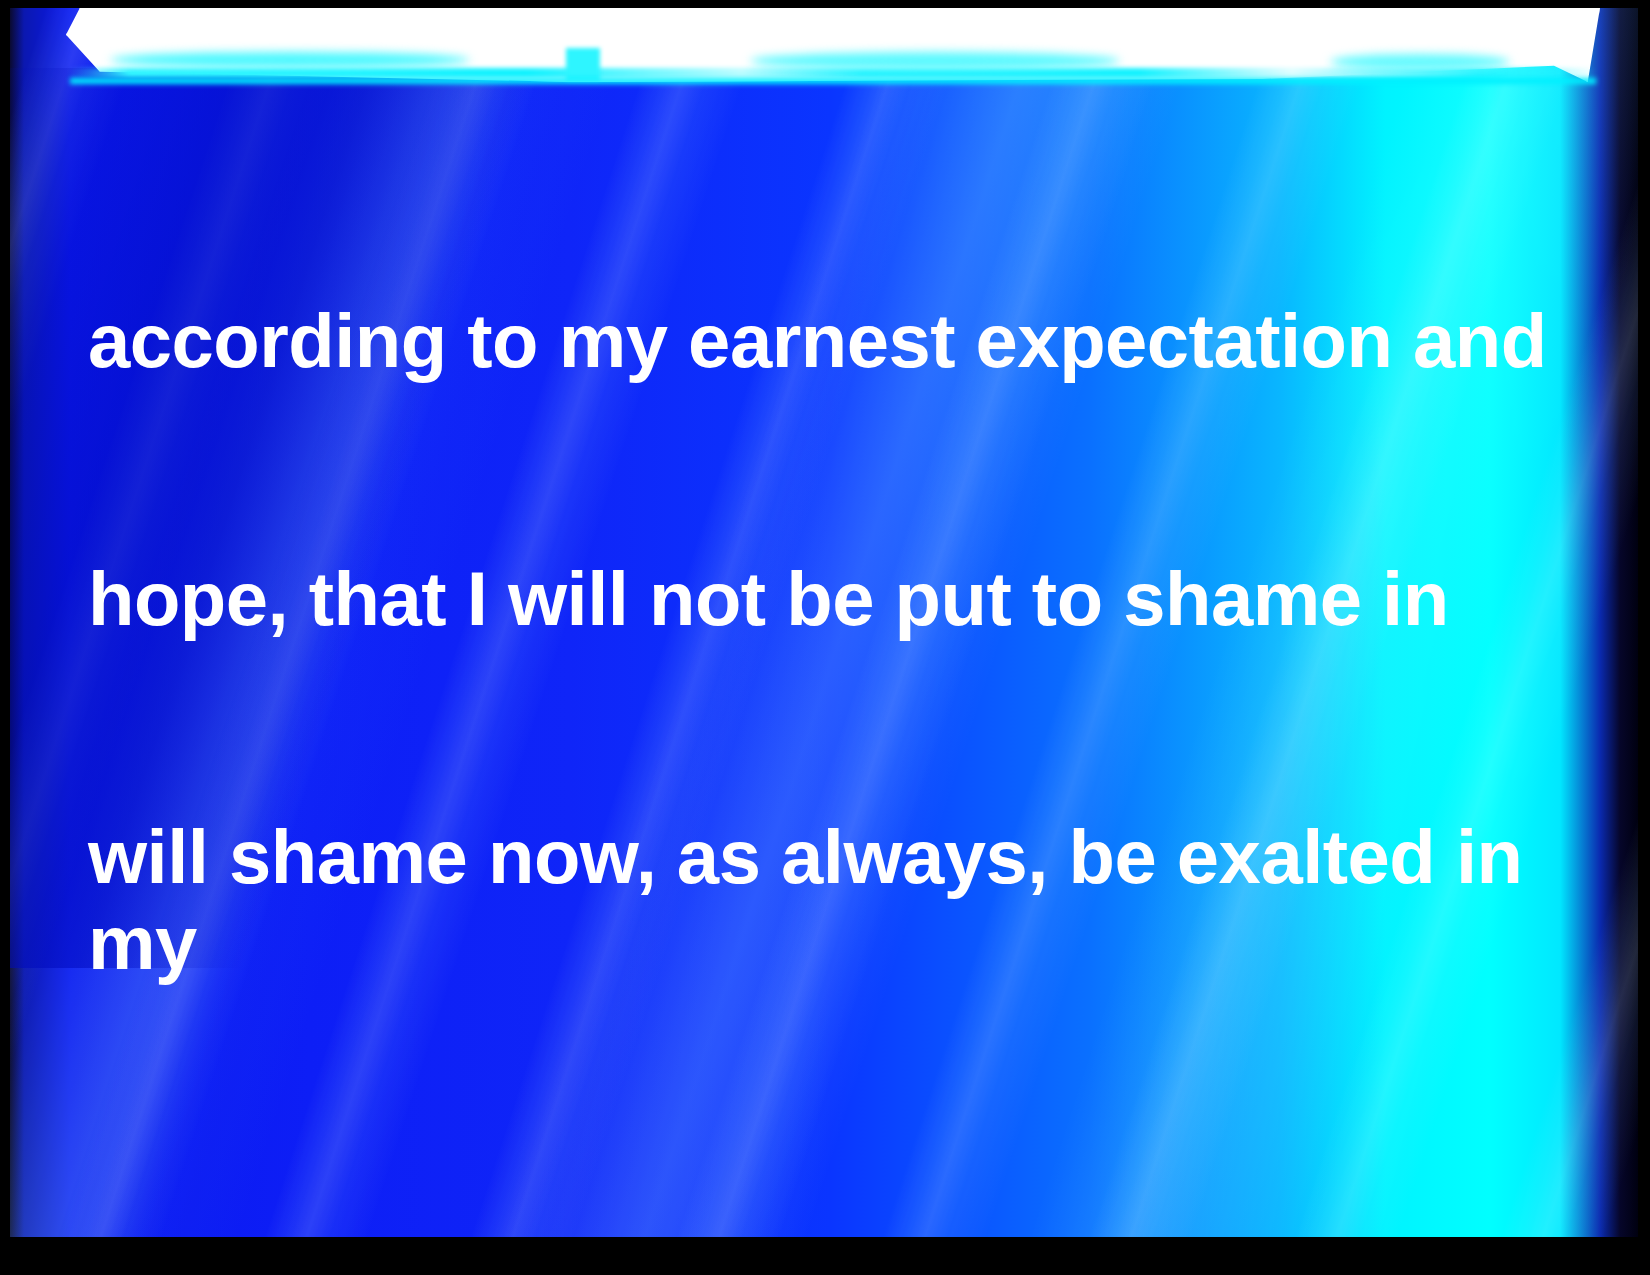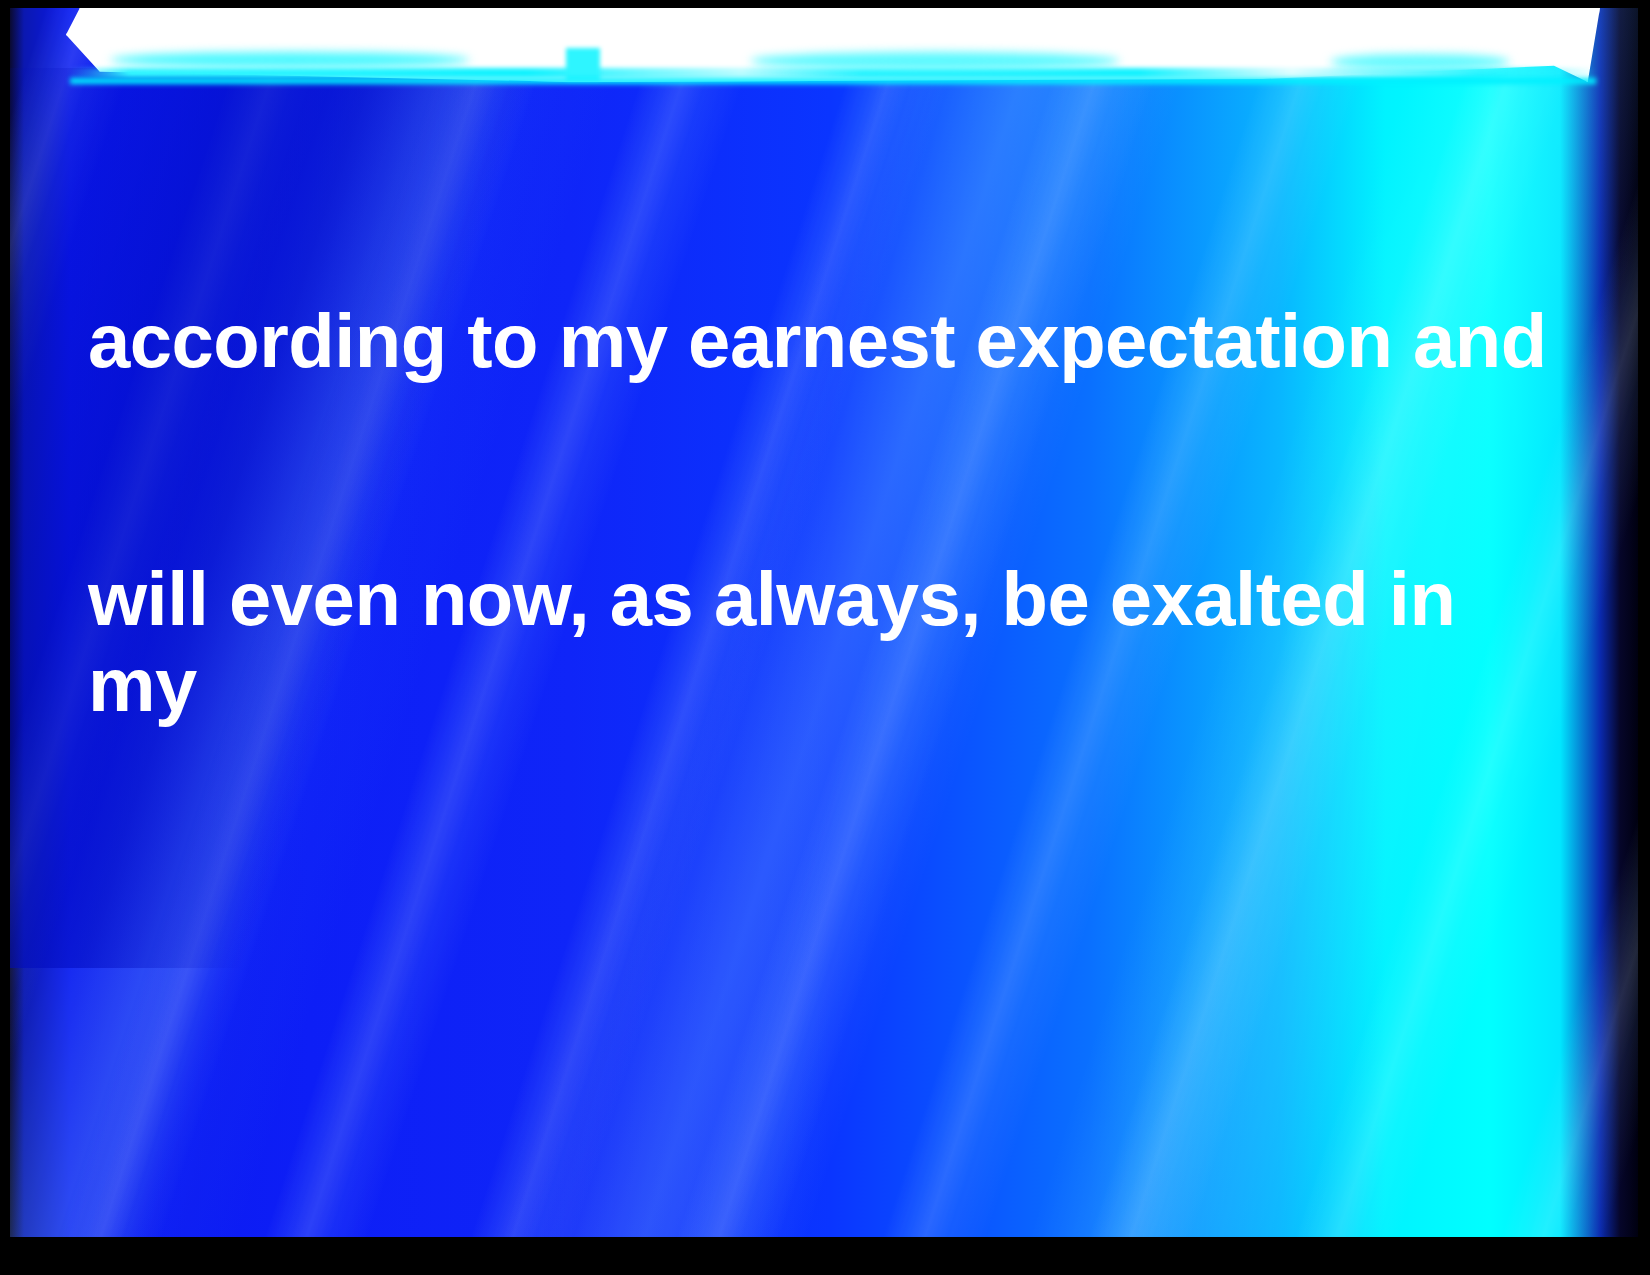--- a/index.html
+++ b/index.html
@@ -225,20 +225,21 @@
       <div class="cyanline"></div>
       <div class="blob-a"></div>
       <div class="blob-b"></div>
       <div class="blob-c"></div>
       <div class="notch"></div>
       <div class="under"></div>
     </div>
 
     <div id="verse">
       <span class="ln">according to my earnest expectation and</span>
-      <span class="ln">will even now, as always, be exalted in my</span>
+      <span class="ln">hope, that I will not be put to shame in</span>
+      <span class="ln">will shame now, as always, be exalted in my</span>
       
 
       
     </div>
 
   </div>
 </div>
 
 </body></html>

